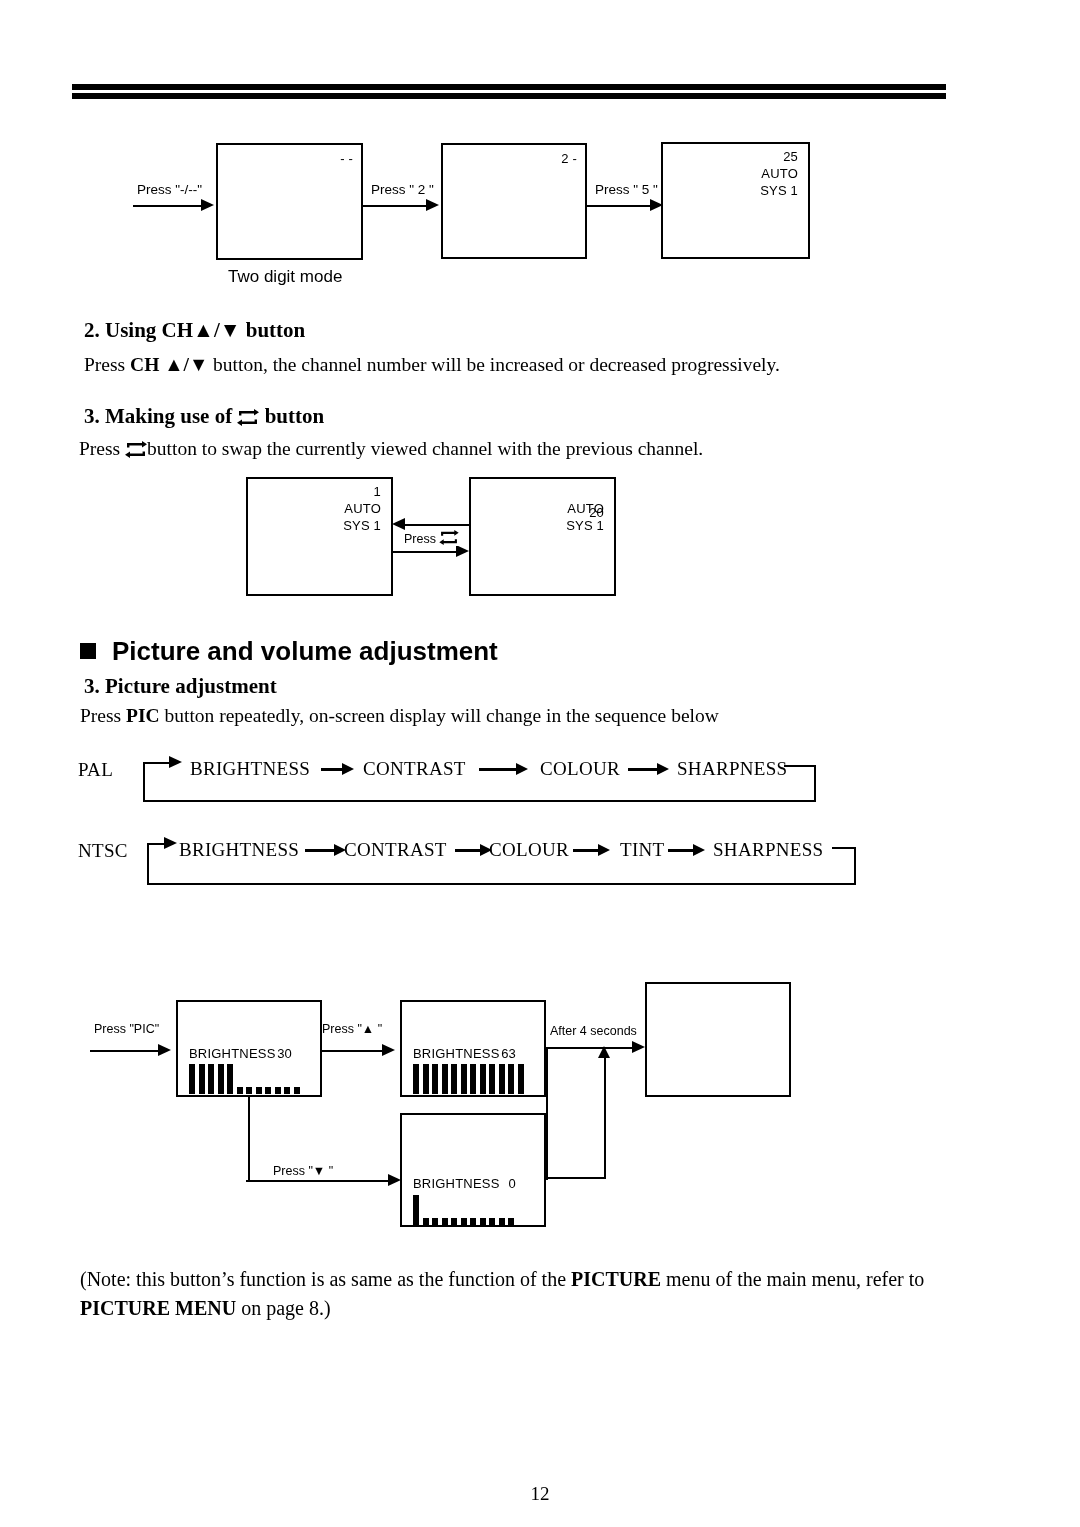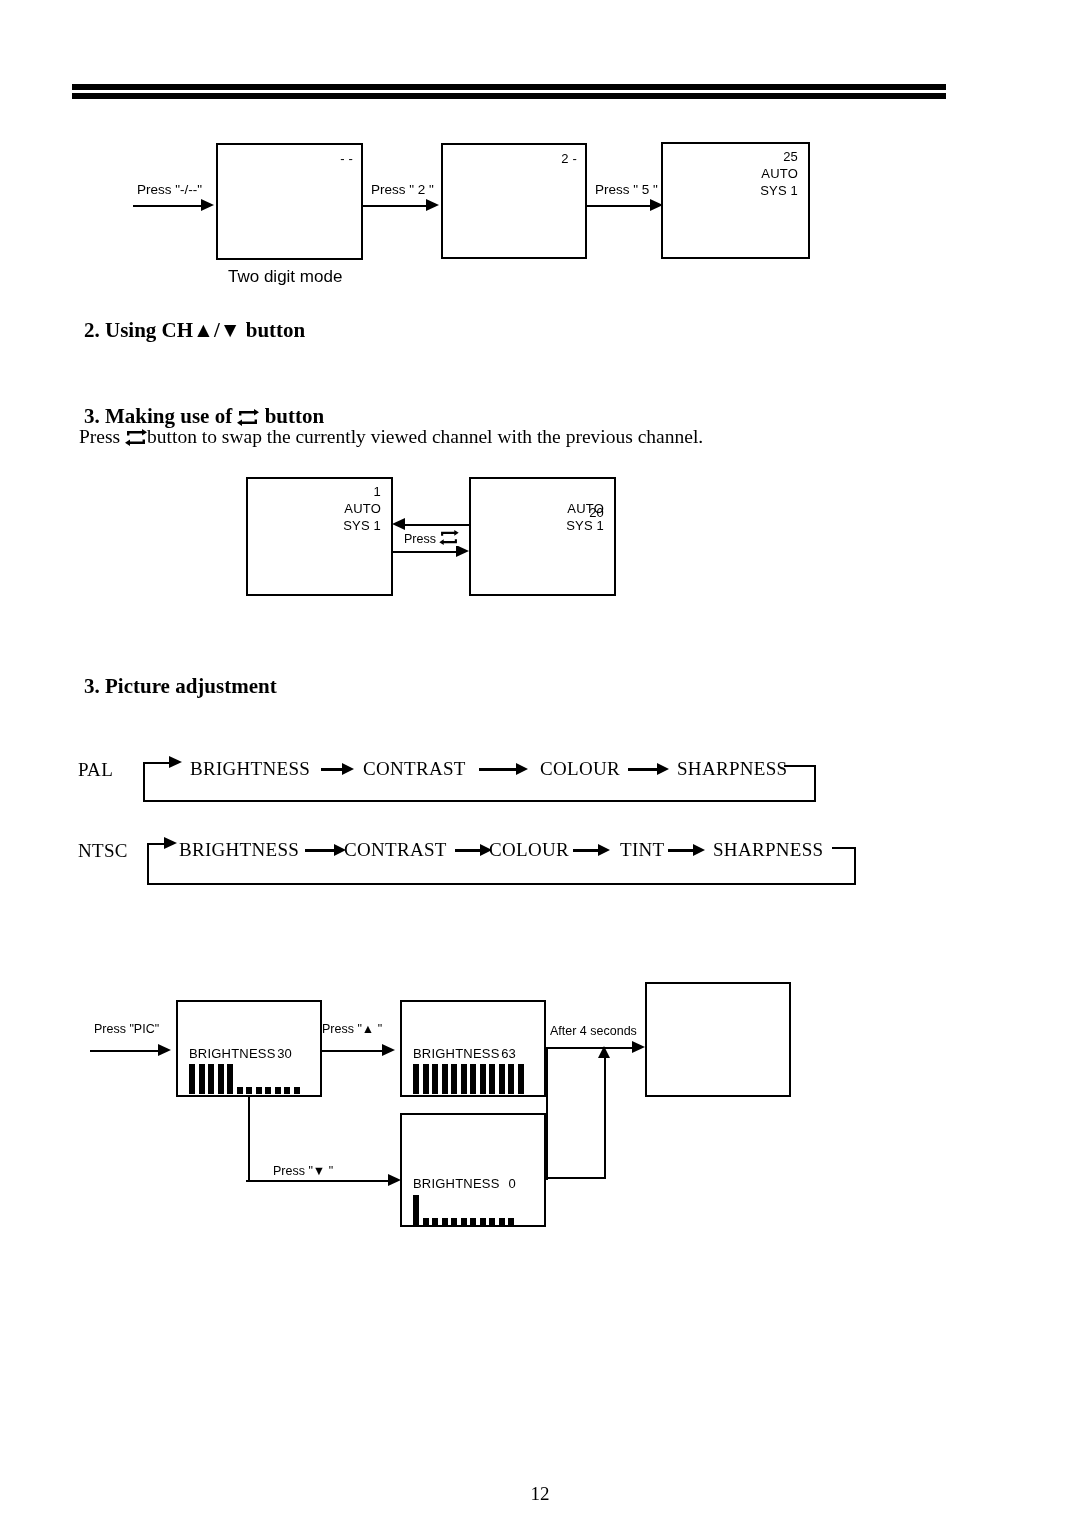--- a/index.html
+++ b/index.html
@@ -99,32 +99,35 @@
     <div class="arrow-r" style="left:650px;top:199px;"></div>
 
     <div class="screen" style="left:661px;top:142px;width:149px;height:117px;">
       <div class="osd tv-txt" style="right:10px;top:5px;width:90px;">25</div>
       <div class="osd tv-txt" style="right:10px;top:22px;width:90px;">AUTO</div>
       <div class="osd tv-txt" style="right:10px;top:39px;width:90px;">SYS 1</div>
     </div>
   </div>
 
   <div class="hd-num" style="position:absolute;left:84px;top:318px;">2. Using CH▲/▼ button</div>
+  <div class="body-txt" style="position:absolute;left:84px;top:352px;width:840px;">
+    <span>Press </span><span class="b">CH ▲/▼</span><span> button, the channel number will be increased or decreased progressively.</span>
+  </div>
 
   <div class="hd-num" style="position:absolute;left:84px;top:404px;">
     <span>3. Making use of</span>
     <span class="swapicon">
       <svg width="22" height="17" viewBox="0 0 22 17" xmlns="http://www.w3.org/2000/svg">
         <path d="M2 2 H17 L17 0 L22 3.2 L17 6.4 L17 4.4 H4.4 V6.4 H2 Z" fill="#000"></path>
         <path d="M20 15 H5 L5 17 L0 13.8 L5 10.6 L5 12.6 H17.6 V10.6 H20 Z" fill="#000"></path>
       </svg>
     </span>
     <span>button</span>
   </div>
-  <div class="body-txt" style="position:absolute;left:79px;top:424px;width:860px;">
+  <div class="body-txt" style="position:absolute;left:79px;top:436px;width:860px;">
     <span>Press</span>
     <span class="swapicon">
       <svg width="22" height="17" viewBox="0 0 22 17" xmlns="http://www.w3.org/2000/svg">
         <path d="M2 2 H17 L17 0 L22 3.2 L17 6.4 L17 4.4 H4.4 V6.4 H2 Z" fill="#000"></path>
         <path d="M20 15 H5 L5 17 L0 13.8 L5 10.6 L5 12.6 H17.6 V10.6 H20 Z" fill="#000"></path>
       </svg>
     </span><span>button to swap the currently viewed channel with the previous channel.</span>
   </div>
 
   <div>
@@ -151,21 +154,28 @@
       <span>Press</span>
       <span class="swapicon" style="width:20px;height:15px;vertical-align:-2px;">
         <svg width="20" height="15" viewBox="0 0 22 17" xmlns="http://www.w3.org/2000/svg">
           <path d="M2 2 H17 L17 0 L22 3.2 L17 6.4 L17 4.4 H4.4 V6.4 H2 Z" fill="#000"></path>
           <path d="M20 15 H5 L5 17 L0 13.8 L5 10.6 L5 12.6 H17.6 V10.6 H20 Z" fill="#000"></path>
         </svg>
       </span>
     </div>
   </div>
 
+  <div style="position:absolute;left:80px;top:636px;">
+    <span style="display:inline-block;width:16px;height:16px;background:#000;vertical-align:1px;"></span>
+    <span class="sec-head" style="margin-left:12px;">Picture and volume adjustment</span>
+  </div>
   <div class="hd-num" style="position:absolute;left:84px;top:674px;">3. Picture adjustment</div>
+  <div class="body-txt" style="position:absolute;left:80px;top:703px;width:860px;">
+    <span>Press </span><span class="b">PIC</span><span> button repeatedly, on-screen display will change in the sequence below</span>
+  </div>
 
   <div>
     <div class="seq-txt" style="position:absolute;left:78px;top:759px;">PAL</div>
 
     <div class="vl" style="left:143px;top:762px;height:38px;"></div>
     <div class="hl" style="left:143px;top:800px;width:673px;"></div>
     <div class="vl" style="left:814px;top:765px;height:36px;"></div>
     <div class="hl" style="left:143px;top:762px;width:28px;"></div>
     <div class="arrow-r" style="left:169px;top:756px;"></div>
     <div class="hl" style="left:784px;top:765px;width:32px;"></div>
@@ -300,16 +310,20 @@
     </div>
 
     <div class="vl" style="left:546px;top:1047px;height:133px;"></div>
     <div class="hl" style="left:546px;top:1180px;width:0px;"></div>
 
     <div class="hl" style="left:544px;top:1177px;width:62px;"></div>
     <div class="vl" style="left:604px;top:1055px;height:124px;"></div>
     <div class="arrow-u" style="left:598px;top:1046px;"></div>
   </div>
 
+  <div class="body-txt" style="position:absolute;left:80px;top:1265px;width:870px;line-height:29px;font-size:20px;">
+    <span>(Note: this button’s function is as same as the function of the </span><span class="b">PICTURE</span><span> menu of the main menu,</span>
+    <span>refer to </span><span class="b">PICTURE MENU</span><span> on  page 8.)</span>
+  </div>
 
   <div class="pageno" style="top:1465px;margin-top:18px;">12</div>
 
 </div>
 
 </body></html>

